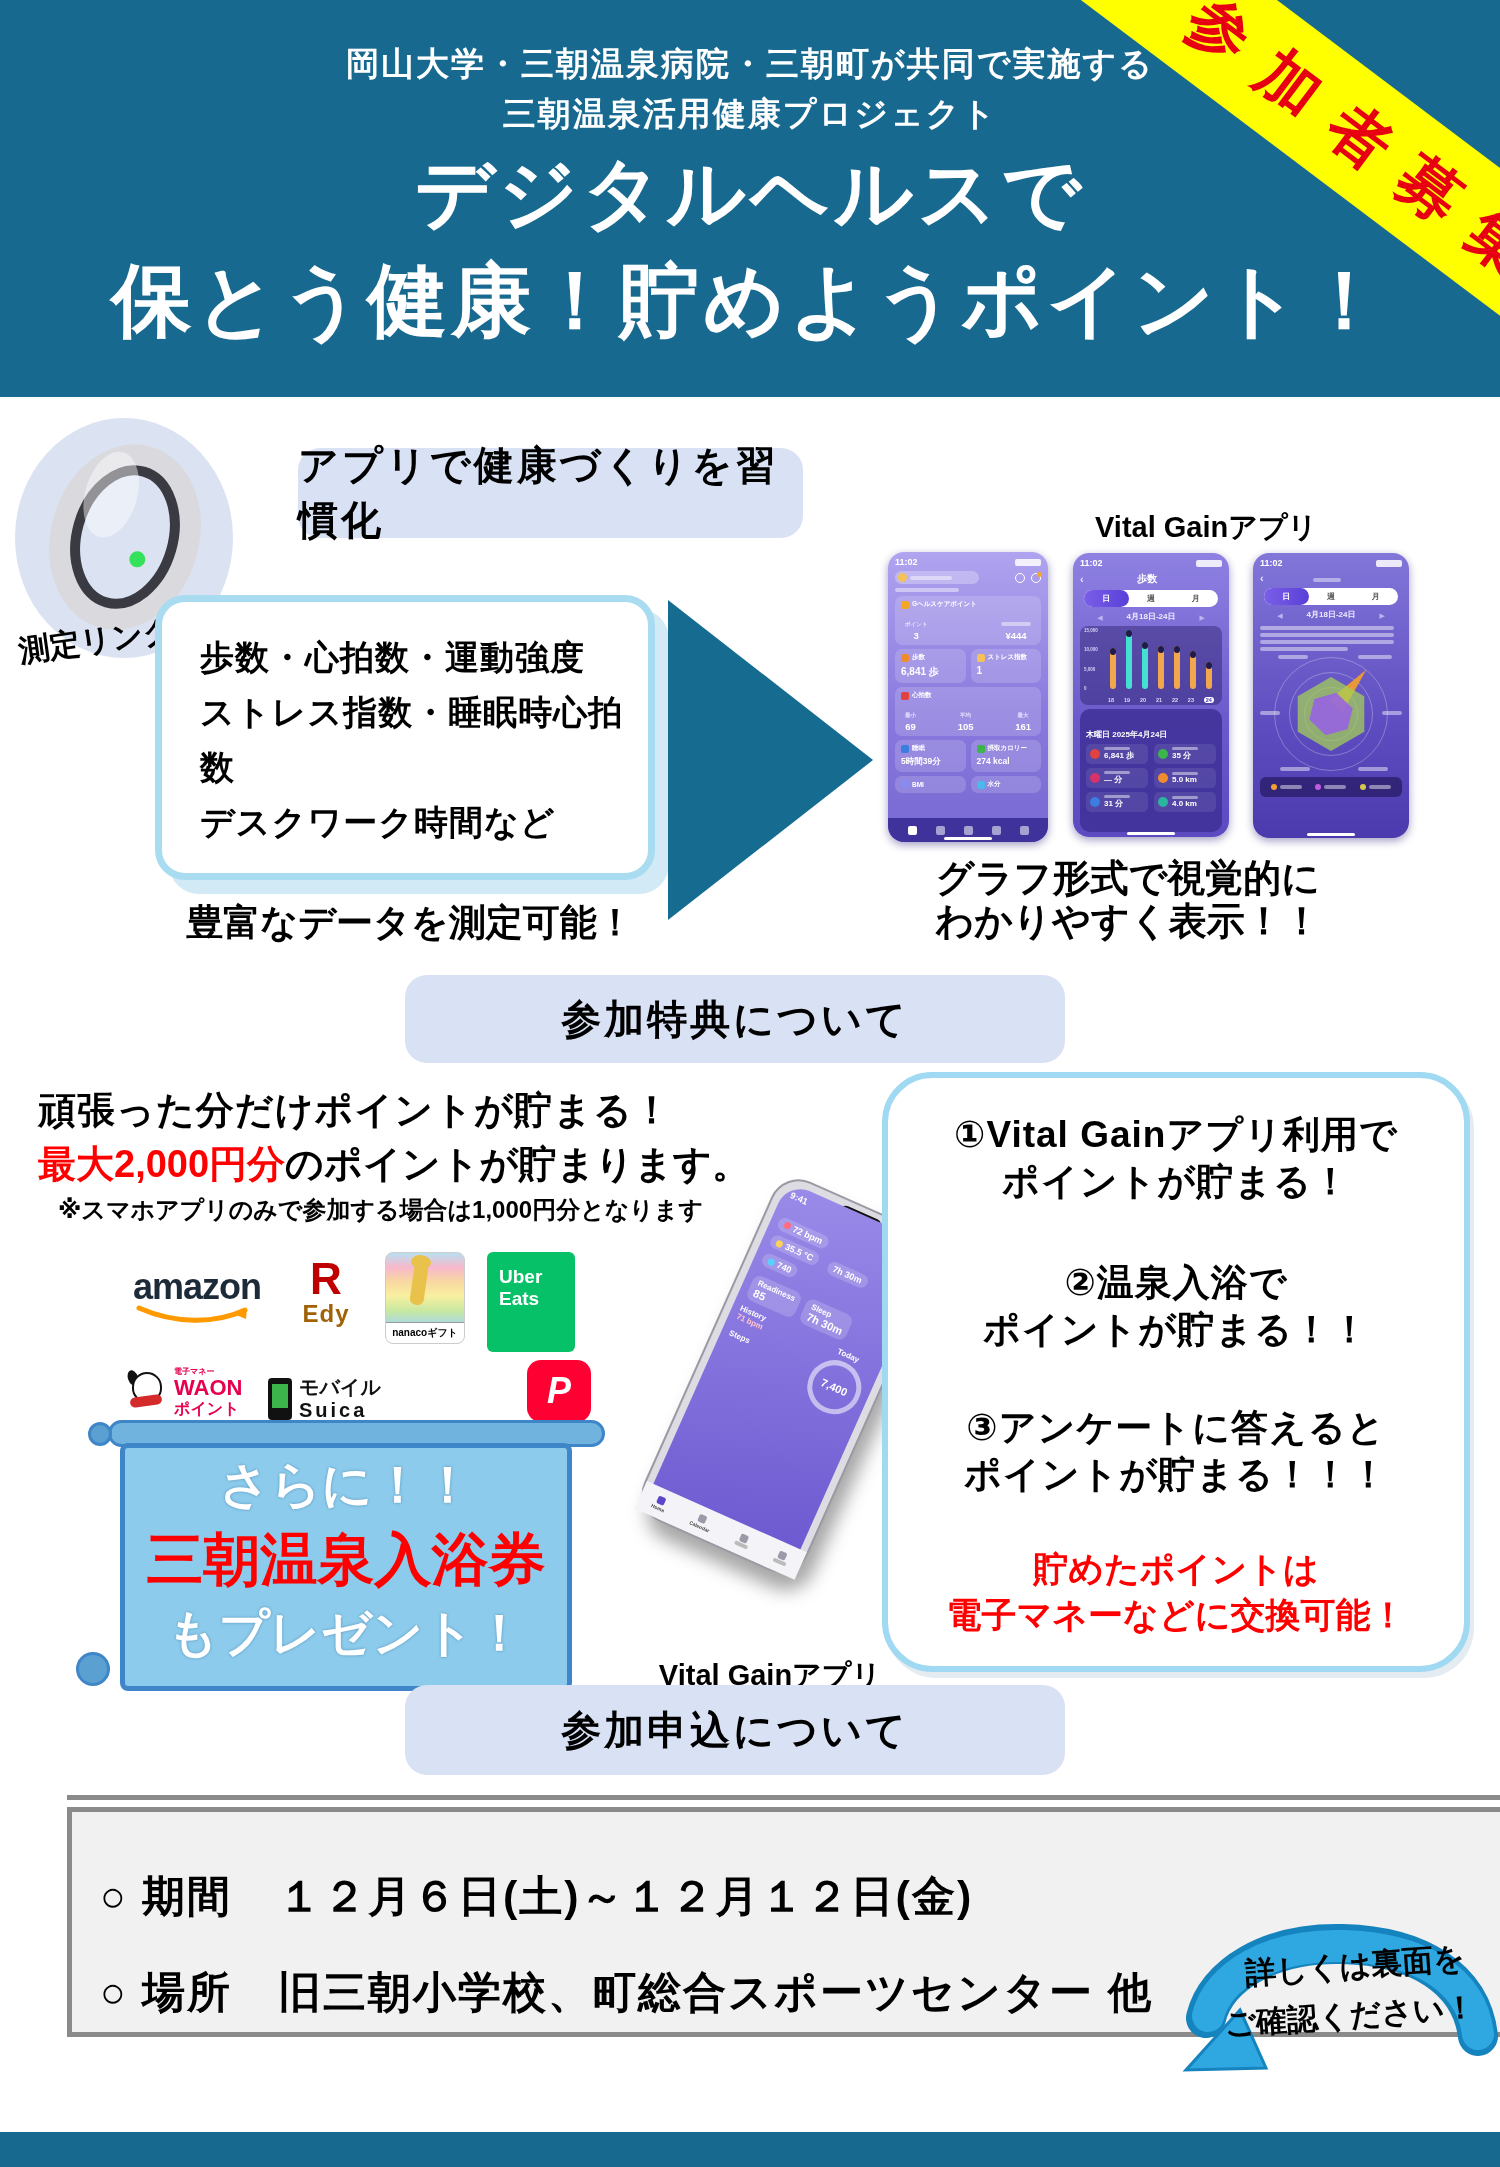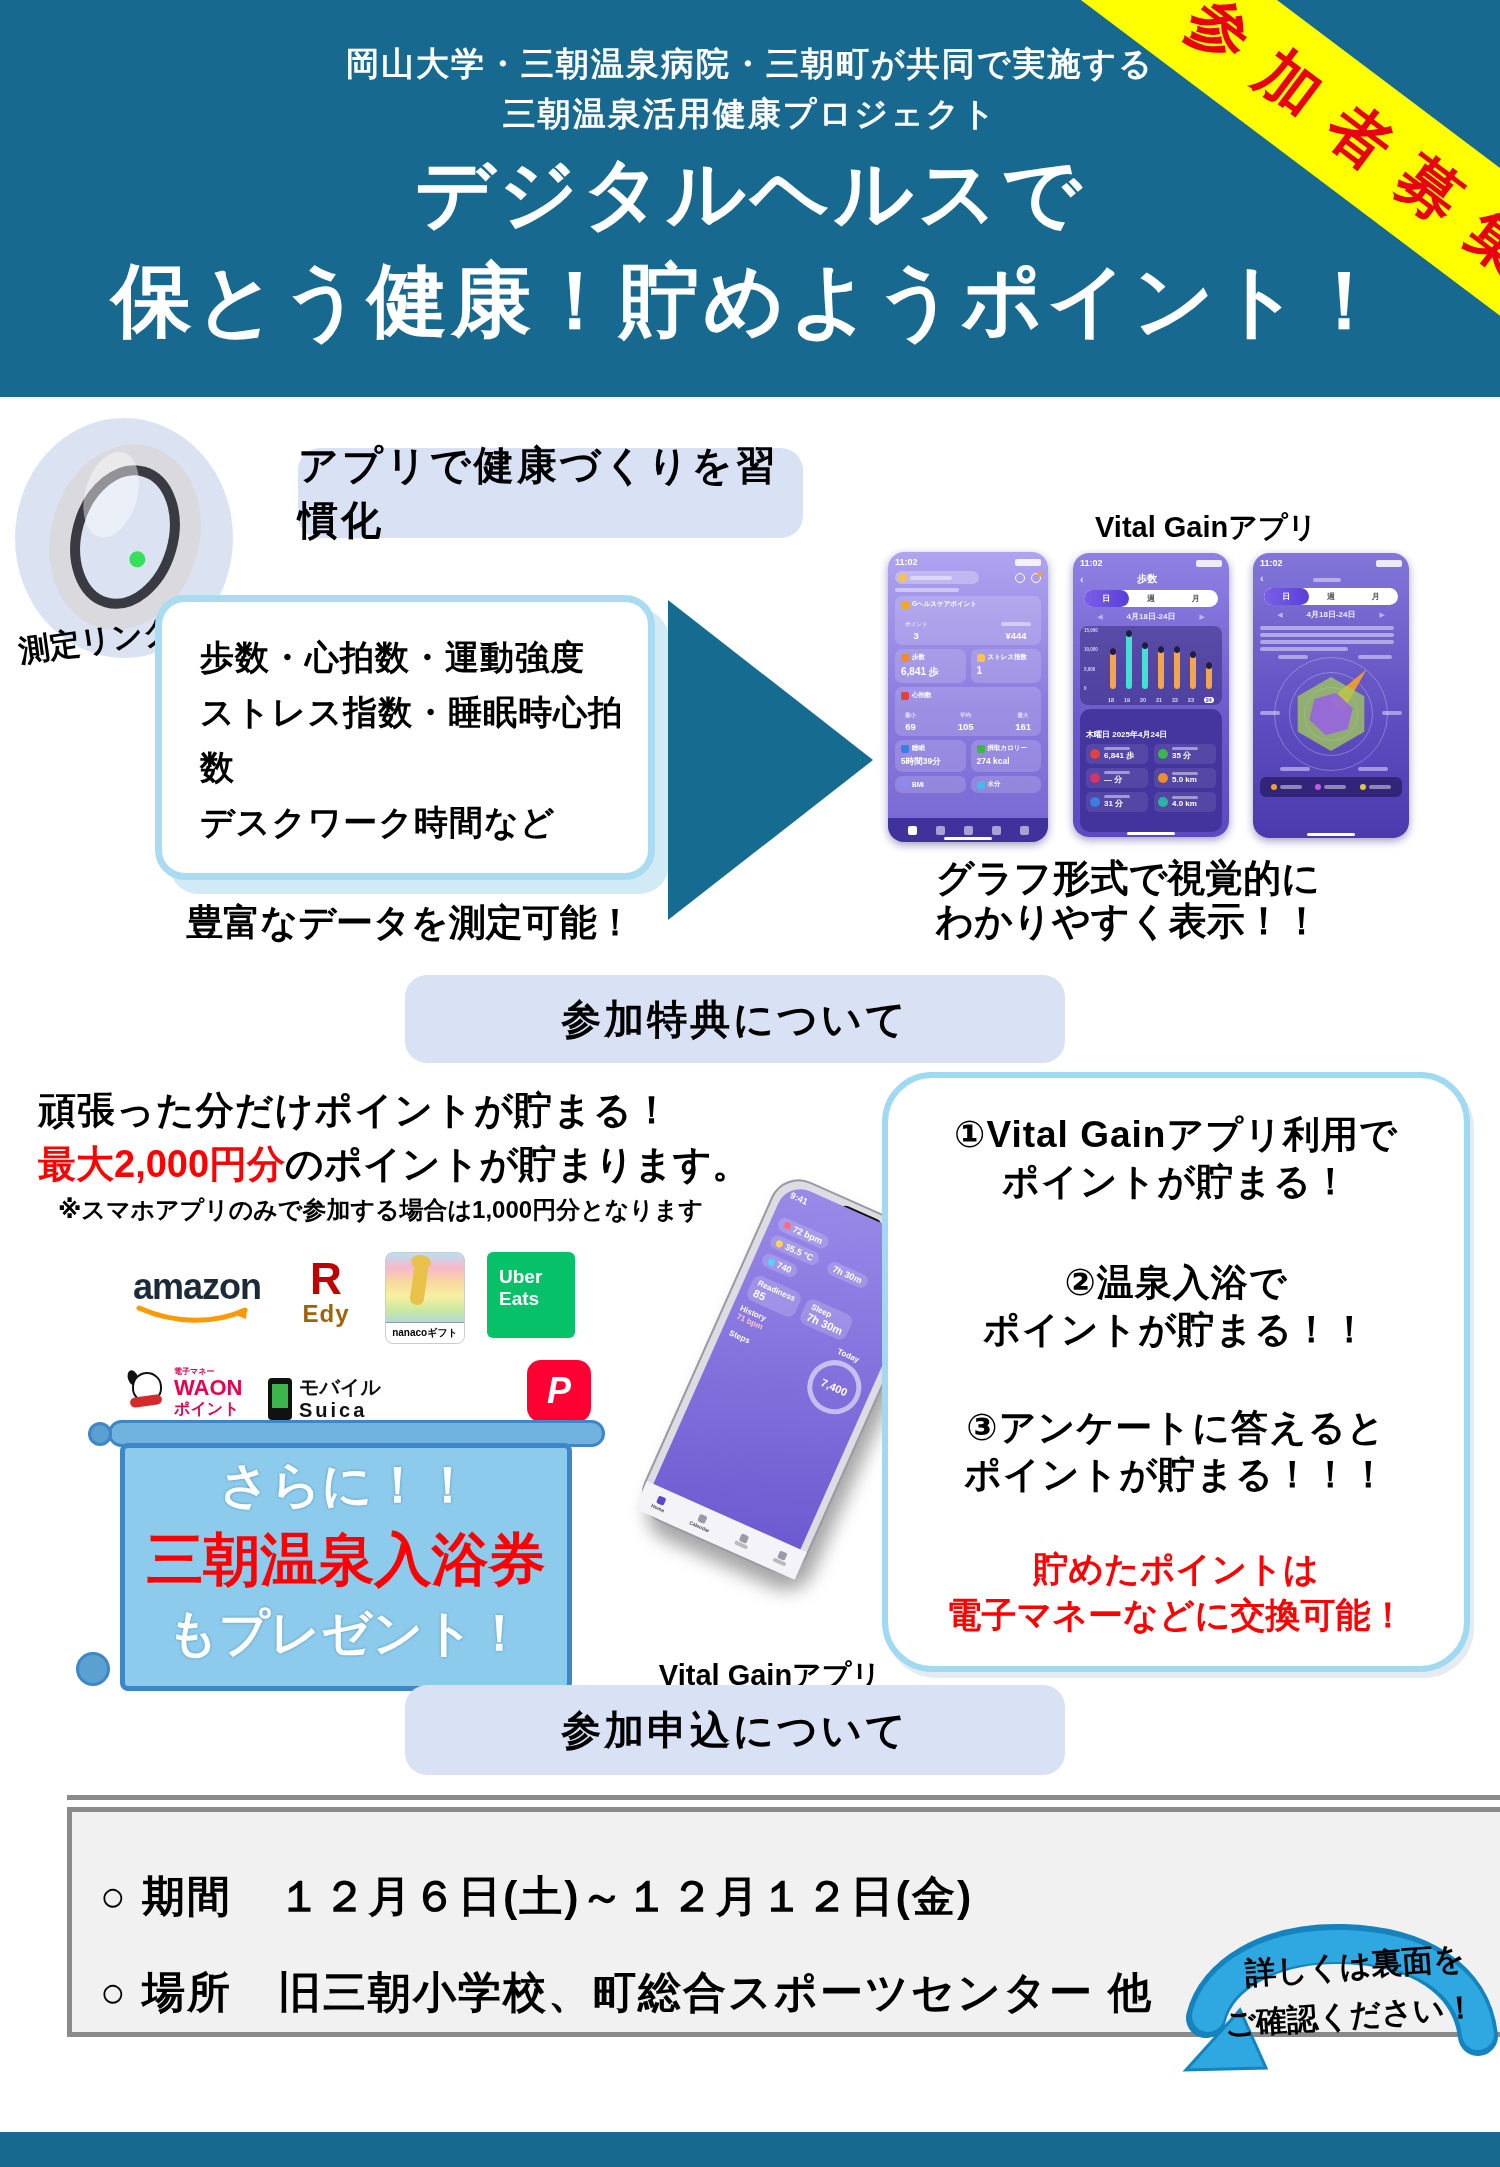--- a/index.html
+++ b/index.html
@@ -57,21 +57,21 @@
   .n-dot{width:9px;height:9px;border-radius:2px;background:rgba(255,255,255,.55);}
   .n-dot.on{background:#fff;}
   .p-home{position:absolute;bottom:2px;left:50%;transform:translateX(-50%);width:48px;height:3px;border-radius:2px;background:#fff;z-index:3;}
   
   .p-titlebar{display:flex;align-items:center;color:#fff;font-size:10px;}
   .chev{color:#e8e4ff;font-size:11px;margin-right:14px;}
   .ttl{flex:1;text-align:center;margin-right:25px;}
   .seg{width:134px;height:17px;background:#fff;border-radius:9px;margin:0 auto;display:flex;align-items:center;}
   .seg span{flex:1;text-align:center;font-size:8px;color:#555;}
   .seg .on{background:linear-gradient(90deg,#7b5fe8,#5a3fd8);color:#fff;border-radius:9px;height:17px;line-height:17px;}
-  .daterow{display:flex;justify-content:center;gap:24px;color:#efecff;font-size:8px;align-items:center;}
+  .daterow{display:flex;justify-content:center;gap:24px;color:#efecff;font-size:8px;align-items:flex-end;}
   .daterow .ar{color:#bdb4f2;font-size:7px;}
   .chart{background:rgba(28,18,88,.38);border-radius:8px;padding:4px 4px 3px 4px;position:relative;height:104px;box-sizing:border-box;}
   .yax{position:absolute;left:4px;top:2px;bottom:14px;display:flex;flex-direction:column;justify-content:space-between;}
   .yax span{font-size:4.5px;color:#d8d3f8;font-weight:bold;}
   .bars{position:absolute;left:26px;right:6px;top:4px;bottom:16px;display:flex;align-items:flex-end;justify-content:space-between;padding:0 4px;}
   .bar{width:6px;border-radius:3px;position:relative;}
   .bar:before{content:"";position:absolute;top:0;left:0;right:0;height:7px;background:#221a47;border-radius:3px;}
   .xrow{position:absolute;left:26px;right:6px;bottom:2px;display:flex;justify-content:space-between;padding:0 2px;}
   .xrow span{font-size:5.5px;color:#ddd8fb;font-weight:bold;}
   .xrow .xp{background:#fff;color:#4a3ab8;border-radius:4px;padding:0 2px;}
@@ -104,21 +104,21 @@
   .logo{position:absolute;}
   .amz-txt{font-size:36px;color:#1d2b39;letter-spacing:-1px;line-height:34px;}
   .edy-r{font-size:44px;color:#bf0000;line-height:42px;text-align:center;}
   .edy-t{font-size:24px;color:#a16207;text-align:center;letter-spacing:1px;}
   .nanaco{width:78px;height:90px;border-radius:8px;overflow:hidden;border:1px solid #ccc;background:
       linear-gradient(180deg,#b8e0f0 0%,#f8b8cc 16%,#f8d8a0 32%,#f8f0a0 48%,#c8e8a0 64%,#a8d8e8 80%,#d0b8e0 100%);position:relative;}
   .nan-strip{position:absolute;left:0;right:0;bottom:0;height:20px;background:#fff;border-top:1px solid #999;
              display:flex;align-items:center;justify-content:center;font-size:10px;}
   .gira{position:absolute;left:26px;top:10px;width:14px;height:42px;background:#e8c24a;border-radius:6px;transform:rotate(8deg);}
   .gira:before{content:"";position:absolute;left:-4px;top:-8px;width:20px;height:14px;background:#e8c24a;border-radius:50%;}
-  .uber{width:88px;height:86px;background:#06c167;border-radius:6px;color:#fff;padding:14px 0 10px 12px;box-sizing:border-box;}
+  .uber{width:88px;height:100px;background:#06c167;border-radius:6px;color:#fff;padding:14px 0 10px 12px;box-sizing:border-box;}
   .uber div{font-size:19px;line-height:22px;}
   .dog{width:40px;height:46px;position:relative;}
   .dog .hd{position:absolute;left:4px;top:2px;width:26px;height:26px;border:2.5px solid #111;border-radius:50% 50% 45% 45%;background:#fff;}
   .dog .er{position:absolute;left:0;top:0;width:10px;height:16px;background:#111;border-radius:50%;transform:rotate(-20deg);}
   .dog .sc{position:absolute;left:2px;top:26px;width:32px;height:10px;background:#d42a2a;border-radius:5px;transform:rotate(-8deg);}
   .waon-t1{font-size:8px;color:#e6004d;}
   .waon-t2{font-size:22px;color:#e6004d;line-height:22px;}
   .waon-t3{font-size:16px;color:#e6004d;}
   .sphone{width:24px;height:42px;background:#111;border-radius:4px;position:relative;flex:0 0 auto;}
   .sphone:before{content:"";position:absolute;left:4px;top:6px;width:16px;height:24px;background:#3cb54a;}

